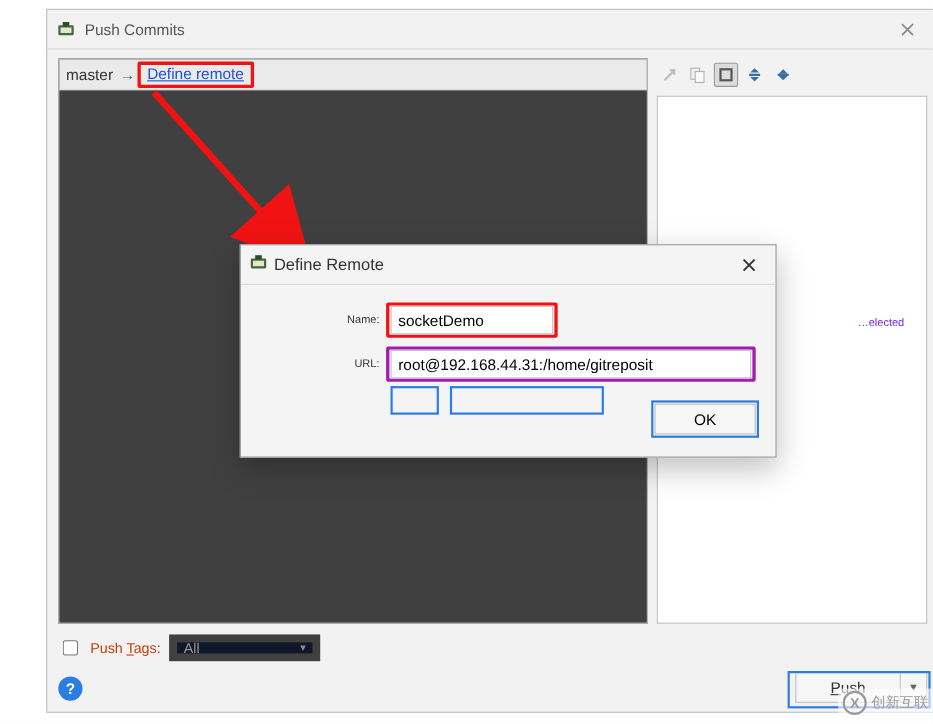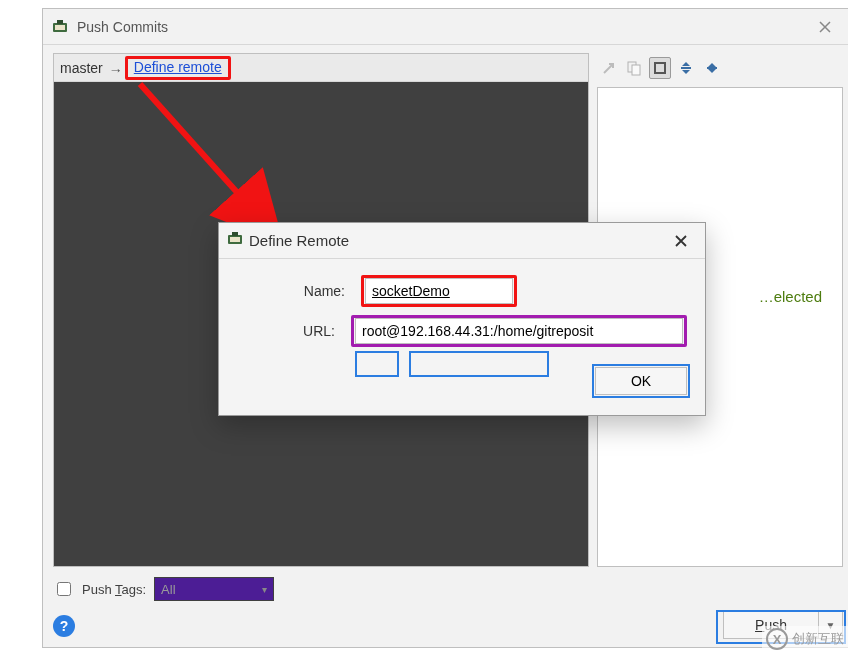--- a/index.html
+++ b/index.html
@@ -93,40 +93,40 @@
   }
   .side-panel {
     position: absolute;
     left: 544px; top: 34px; right: 0; bottom: 0;
     background: #fff;
     border: 1px solid #bfbfbf;
   }
   .side-panel .placeholder {
     position: absolute;
     top: 200px; right: 20px;
-    color: #4d7c0f;
-    font-size: 15px;
+    color: #6d28d9;
+    font-size: 10px;
   }
 
   .pc-footer {
     position: absolute;
     left: 10px; right: 10px; bottom: 10px;
     height: 60px;
   }
   .push-tags-row {
     display:flex; align-items:center; gap:8px;
   }
   .push-tags-row input[type="checkbox"]{
     width:14px; height:14px;
   }
-  .push-tags-row .lbl { color:#404040; }
+  .push-tags-row .lbl { color:#c2410c; }
   .push-tags-row .lbl .u { text-decoration: underline; }
   .combo {
-    border:1px solid #404040; background:#4c1d95;
-    height:24px; width:120px; display:flex; align-items:center;
+    border:7px solid #404040; background:#0f172a;
+    height:24px; width:137px; display:flex; align-items:center;
     padding:0 6px; color:#9a9a9a; justify-content: space-between;
   }
   .combo .caret { font-size:10px; color:#888; }
   .help-btn {
     position:absolute; left:0; bottom:0;
     width:22px;height:22px; border-radius:50%;
     background:#2b7de1; color:#fff;
     display:flex; align-items:center; justify-content:center;
     font-weight:bold; font-size:14px;
   }
@@ -168,26 +168,26 @@
     height:36px; display:flex; align-items:center; padding:0 8px;
     border-bottom:1px solid #d7d7d7;
   }
   .dr-titlebar .title { font-size:15px; color:#333; margin-left:6px; flex:1;}
   .dr-titlebar .close {
     width:32px; height:24px; display:flex; align-items:center; justify-content:center;
     color:#333; cursor:pointer;
   }
   .dr-form { padding:16px 18px 0 18px; }
   .dr-row { display:flex; align-items:center; margin-bottom:8px; }
-  .dr-row label { width:108px; text-align:right; margin-right:18px; font-size:14px; color:#333;}
+  .dr-row label { width:108px; text-align:right; margin-right:8px; font-size:10px; color:#333;}
   .dr-row input {
     height:26px; border:1px solid #bfbfbf; background:#fff;
     font-size:14px; padding:0 6px; font-family:inherit;
   }
-  .dr-row.name input { width:148px;text-decoration:underline; }
+  .dr-row.name input { width:148px; }
   .dr-row.url  input { width:328px; }
   .red-box-name {
     border:3px solid #f11313; padding:0 1px; margin-left:-2px; border-radius:2px;
   }
   .red-box-url {
     border:3px solid #a21caf; padding:0 1px; margin-left:-2px; border-radius:2px;
   }
   .blue-focus-2 {
     position:absolute;
     left:136px; top:128px;

